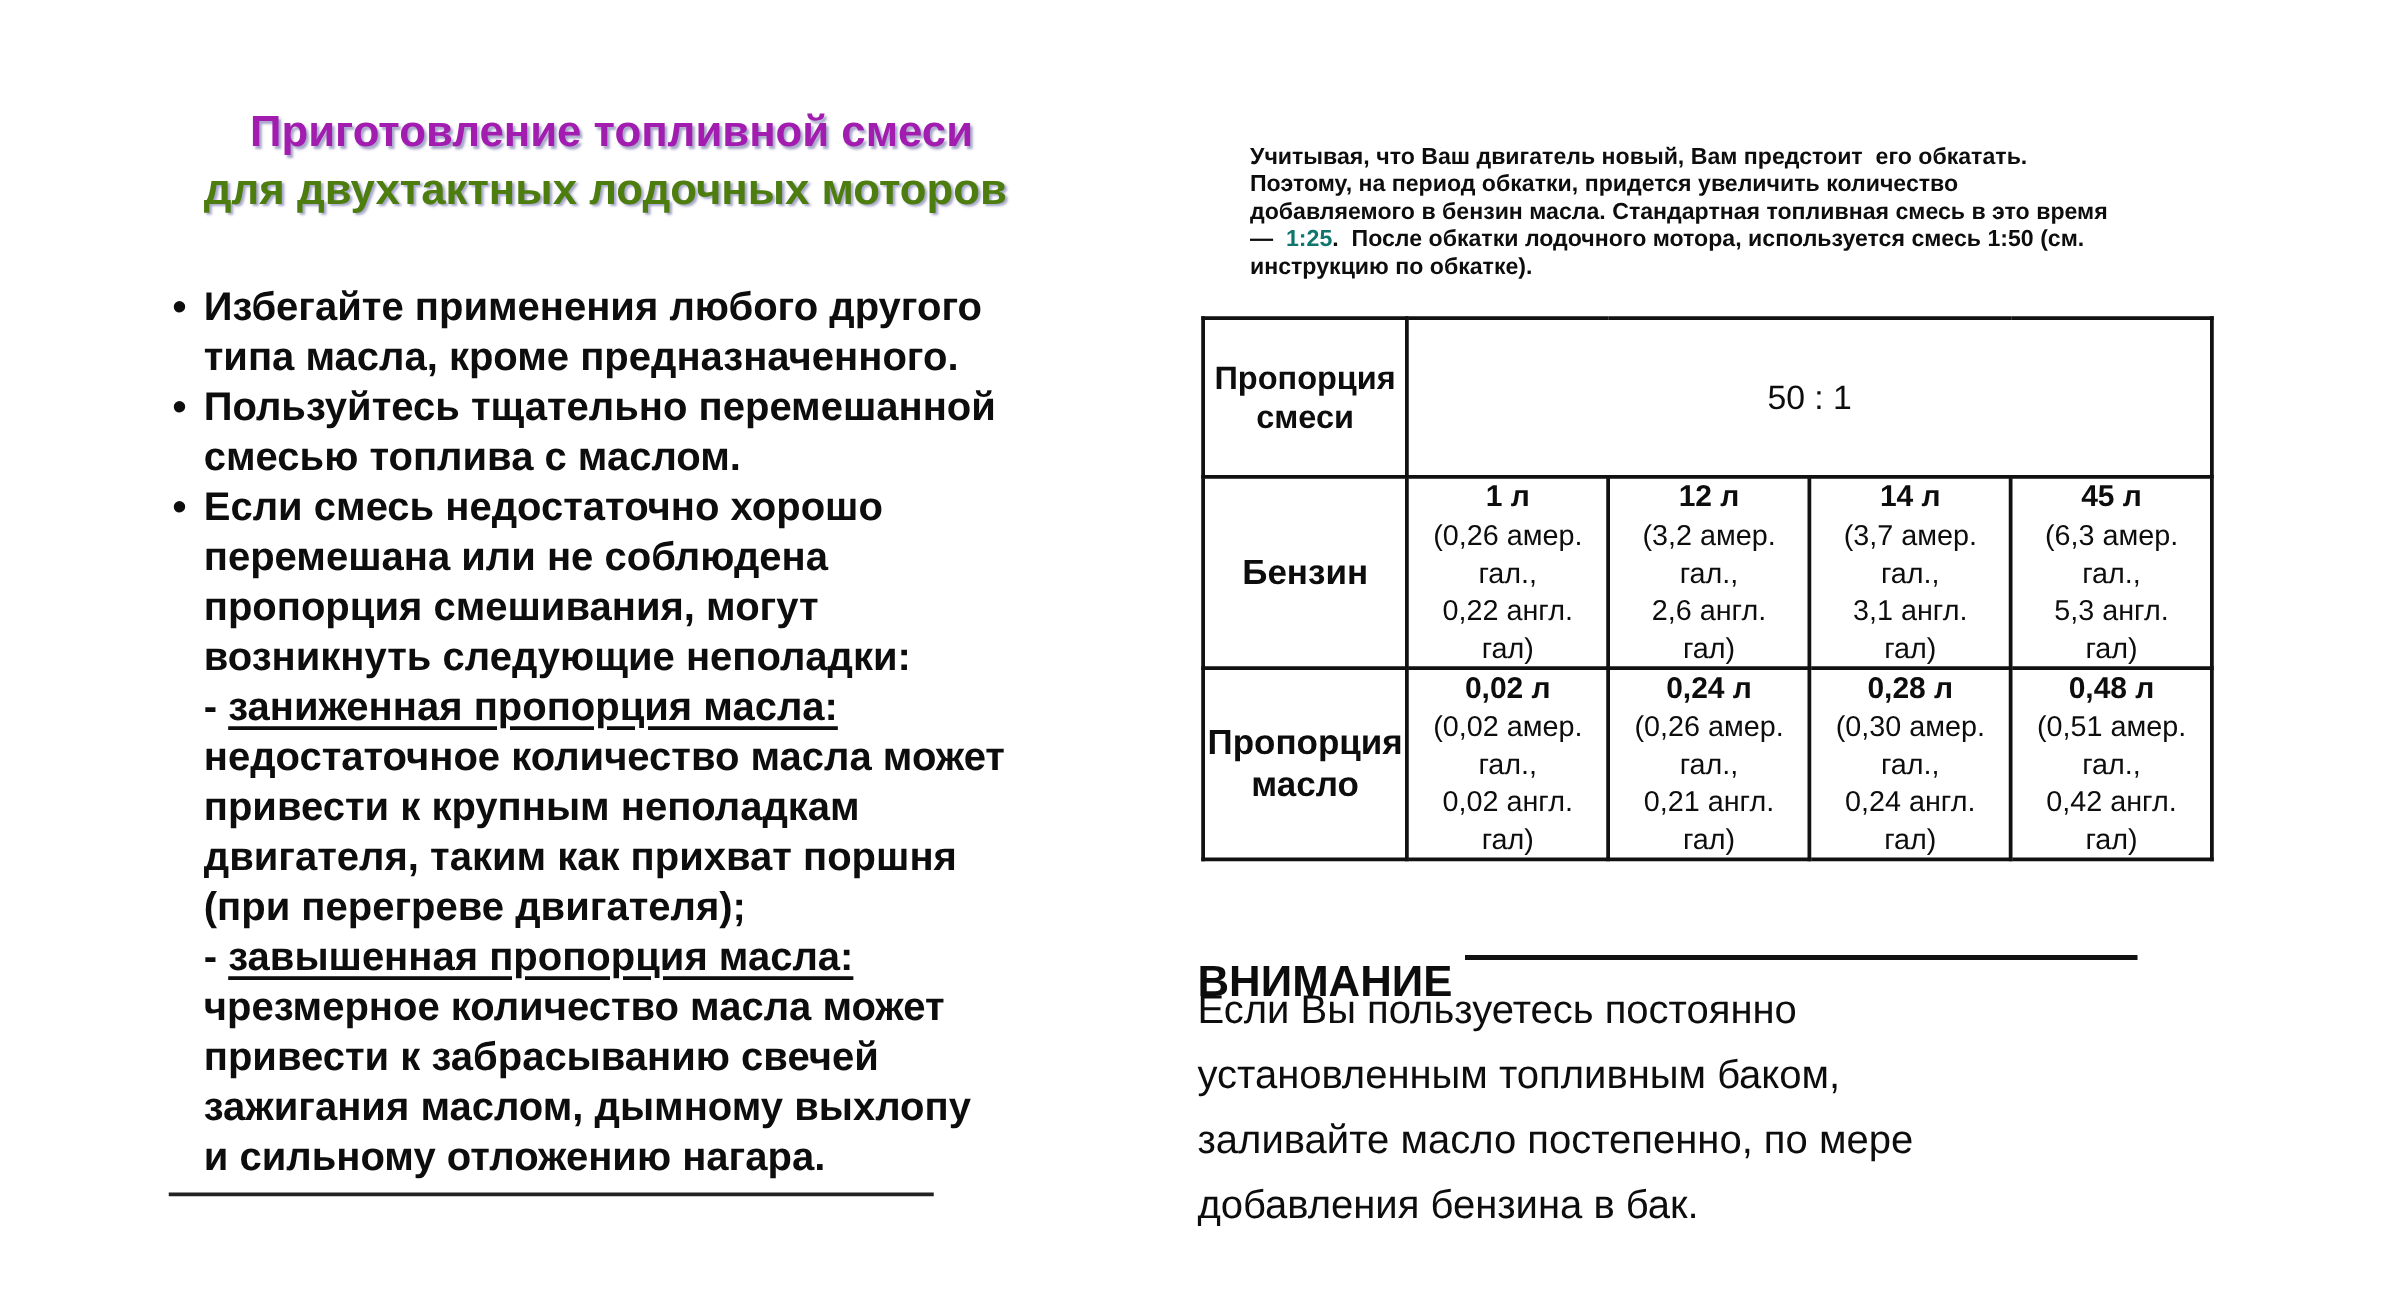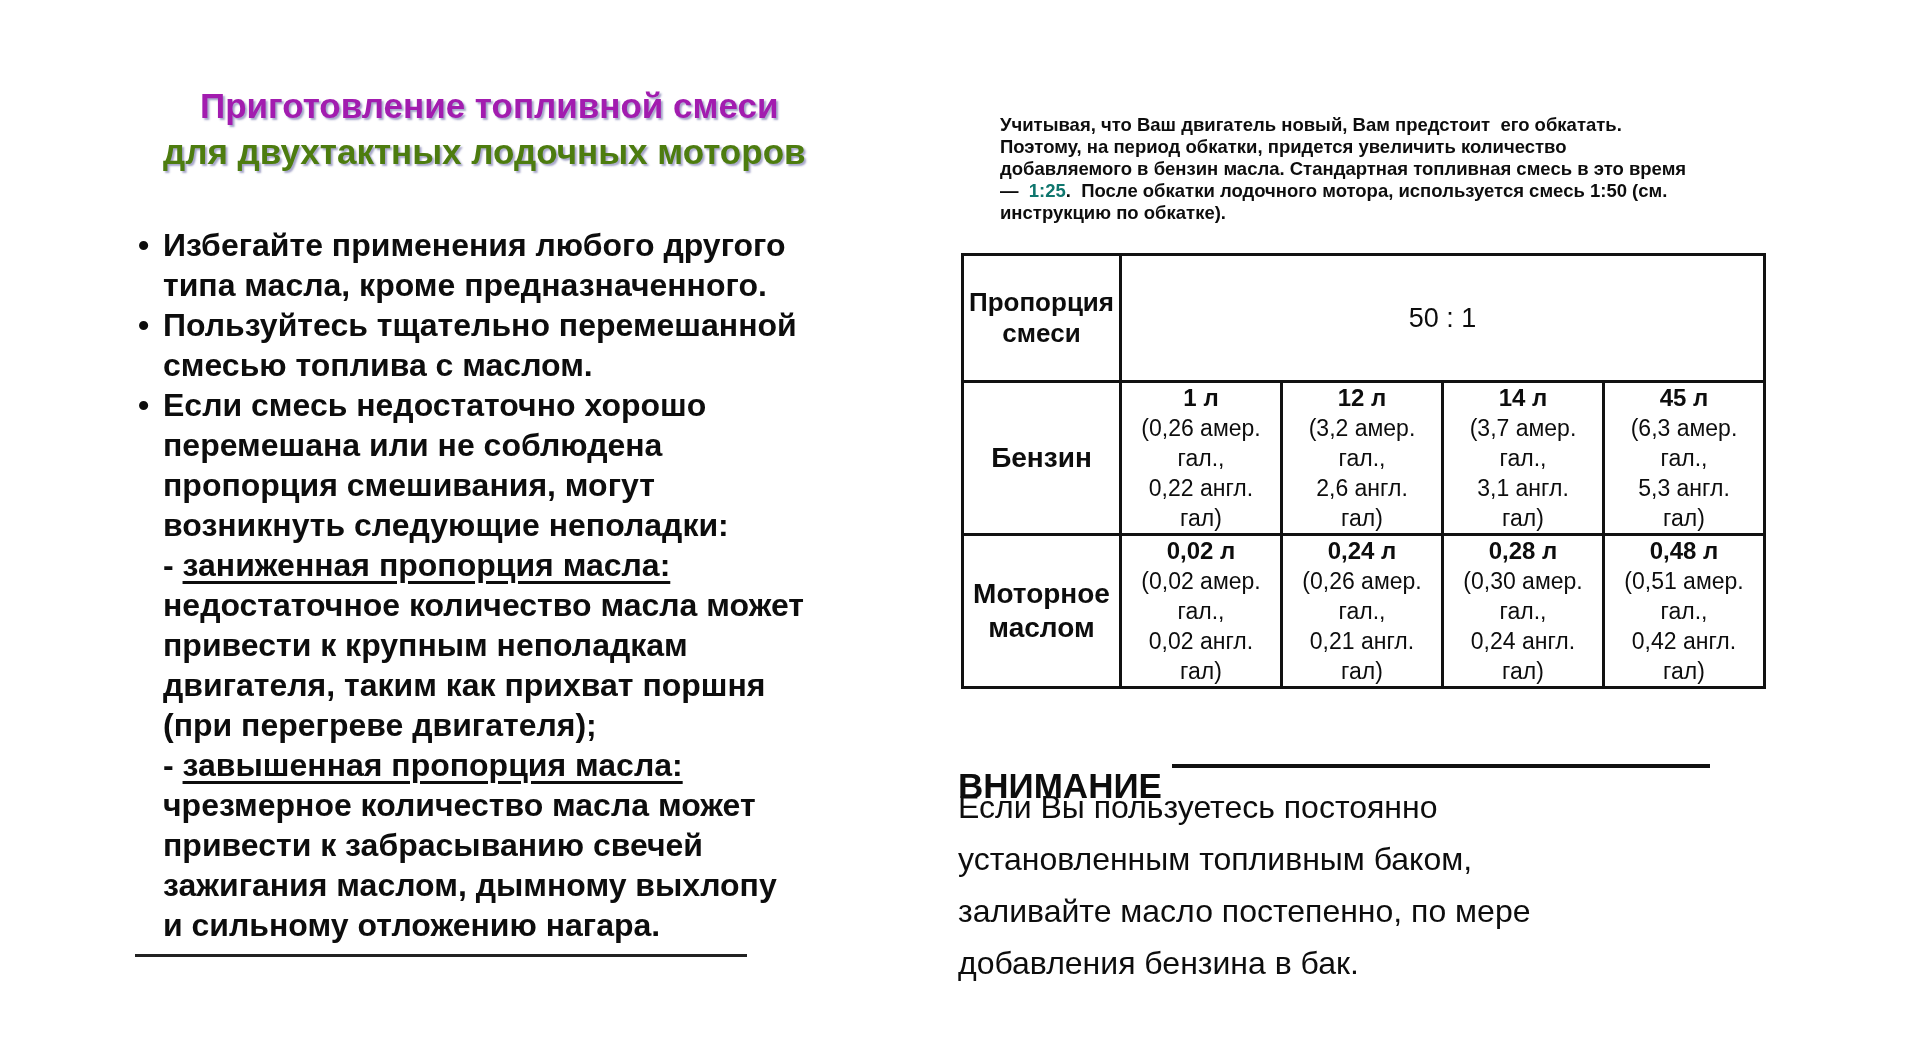--- a/index.html
+++ b/index.html
@@ -123,21 +123,21 @@
     <td>
       <div class="amt">14 л</div>
       <div class="det">(3,7 амер.<br>гал.,<br>3,1 англ.<br>гал)</div>
     </td>
     <td>
       <div class="amt">45 л</div>
       <div class="det">(6,3 амер.<br>гал.,<br>5,3 англ.<br>гал)</div>
     </td>
   </tr>
   <tr class="r3">
-    <td class="rowhead">Моторное маслом</td>
+    <td class="rowhead">Пропорция масло</td>
     <td>
       <div class="amt">0,02 л</div>
       <div class="det">(0,02 амер.<br>гал.,<br>0,02 англ.<br>гал)</div>
     </td>
     <td>
       <div class="amt">0,24 л</div>
       <div class="det">(0,26 амер.<br>гал.,<br>0,21 англ.<br>гал)</div>
     </td>
     <td>
       <div class="amt">0,28 л</div>

